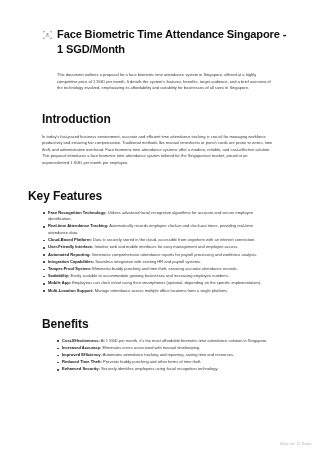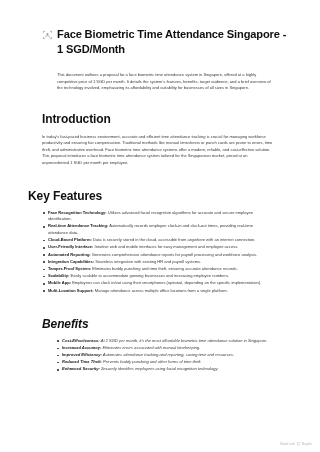--- a/index.html
+++ b/index.html
@@ -75,21 +75,21 @@
   .section-body {
     margin: 0;
     padding: 9px 0 0 0;
     font-size: 4.05px;
     line-height: 6.6px;
     color: #3a3a3a;
   }
 
   .s-introduction { padding-top: 22px; }
   .s-keyfeatures { padding-top: 24px; padding-left: 28px; }
-  .s-benefits    { padding-top: 24px; font-style: italic; }
+  .s-benefits    { padding-top: 24px; }
 
   
   ul.bullets {
     list-style: none;
     margin: 0;
     padding: 8px 0 0 15px;
   }
   ul.bullets li {
     position: relative;
     font-size: 4.05px;

